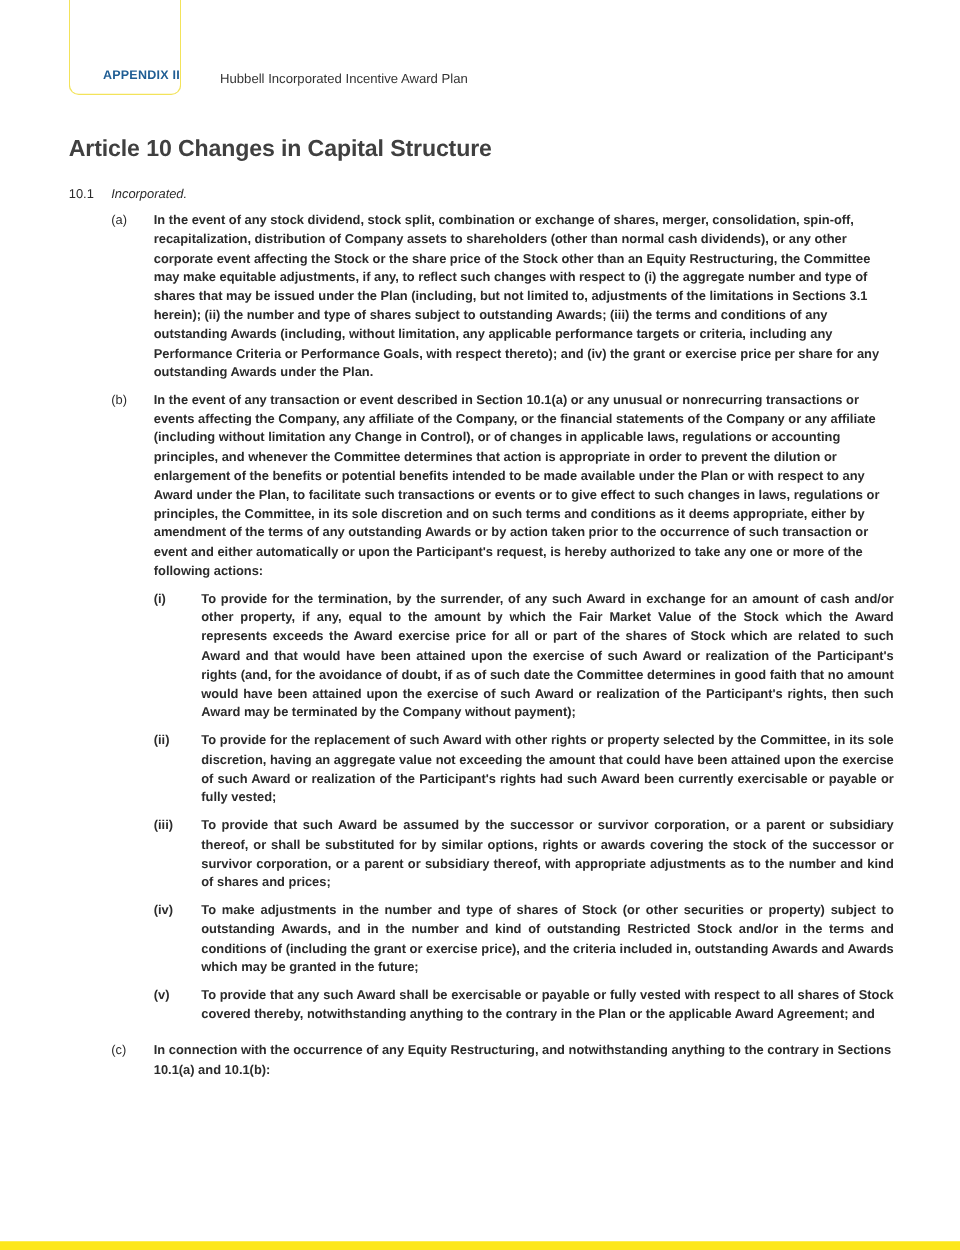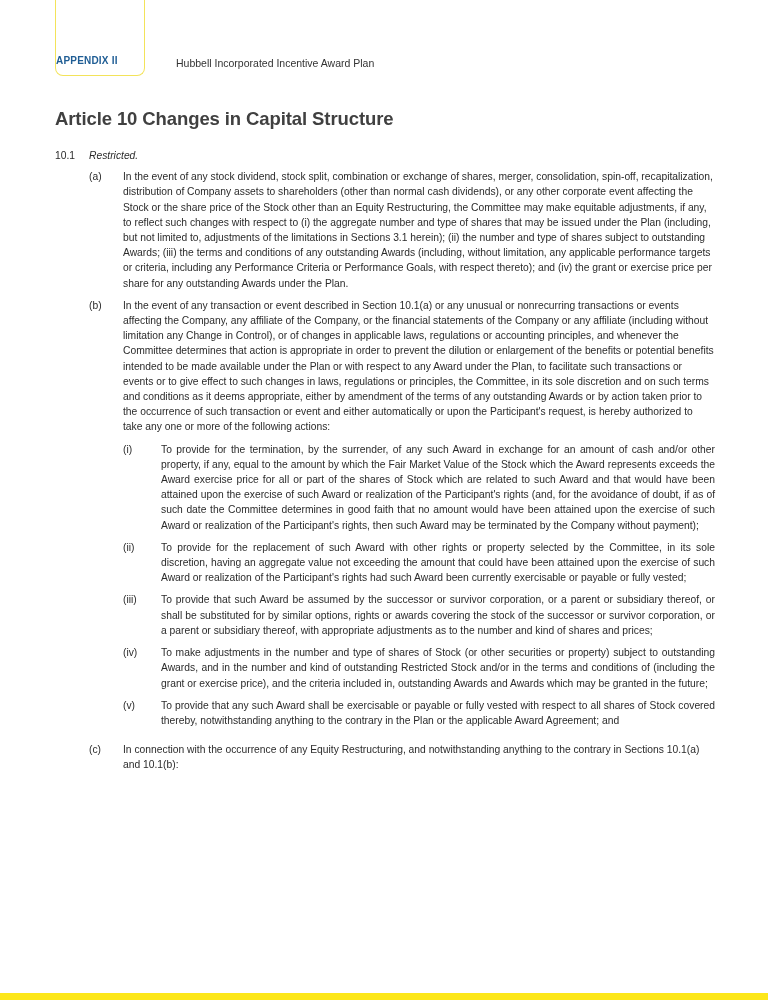--- a/index.html
+++ b/index.html
@@ -6,40 +6,40 @@
     body {
       width: 768px; height: 1000px; position: relative; overflow: hidden;
       font-family: "Liberation Sans", sans-serif; color: #2b2b2b;
     }
     .tab {
       position: absolute; left: 55px; top: -4px; width: 90px; height: 80px;
       border: 1.5px solid #f3e35a; border-top: none; border-radius: 0 0 8px 8px;
       box-sizing: border-box;
     }
     .tab-label {
-      position: absolute; left: 0; right: 0; bottom: 9px; text-align: left;
+      position: absolute; left: 0; right: 0; bottom: 9px; text-align: right;
       font-size: 10px; font-weight: bold; color: #1f5d94; letter-spacing: 0.2px;
     }
     .header-title {
       position: absolute; left: 176px; top: 57px; font-size: 10.5px; color: #333;
     }
     .page-title {
       position: absolute; left: 55px; top: 108px; margin: 0;
       font-size: 18.5px; font-weight: bold; color: #404040; letter-spacing: -0.1px;
     }
     .section {
       position: absolute; left: 55px; top: 148px; width: 660px;
       font-size: 10.3px; line-height: 15.2px;
     }
     .sec-head { display: flex; margin-bottom: 6px; }
     .sec-num { width: 34px; }
     .sec-title { font-style: italic; }
     .item { display: flex; margin-left: 34px; margin-bottom: 7px; }
     .item-label { width: 34px; flex: none; }
-    .item-text { flex: 1; }
+    .item-text { flex: 1; font-weight: bold; }
     .sub-list { margin-top: 7px; }
     .subitem { display: flex; margin-bottom: 7px; }
     .subitem-label { width: 38px; flex: none; }
     .subitem-text { flex: 1; text-align: justify; }
     .footer {
       position: absolute; left: 55px; top: 1022px; font-size: 10px; white-space: nowrap;
     }
     .footer .pg { font-weight: bold; color: #222; margin-right: 6px; }
     .footer .co { font-weight: bold; color: #1f5d94; }
     .footer .sep { color: #f3d21a; margin: 0 3px; }
@@ -54,21 +54,21 @@
 <div class="tab">
   <div class="tab-label">APPENDIX II</div>
 </div>
 <div class="header-title">Hubbell Incorporated Incentive Award Plan</div>
 
 <h1 class="page-title">Article 10 Changes in Capital Structure</h1>
 
 <div class="section">
   <div class="sec-head">
     <span class="sec-num">10.1</span>
-    <span class="sec-title">Restricted.</span>
+    <span class="sec-title">Incorporated.</span>
   </div>
 
   <div class="item">
     <span class="item-label">(a)</span>
     <span class="item-text">In the event of any stock dividend, stock split, combination or exchange of shares, merger, consolidation, spin-off, recapitalization, distribution of Company assets to shareholders (other than normal cash dividends), or any other corporate event affecting the Stock or the share price of the Stock other than an Equity Restructuring, the Committee may make equitable adjustments, if any, to reflect such changes with respect to (i) the aggregate number and type of shares that may be issued under the Plan (including, but not limited to, adjustments of the limitations in Sections 3.1 herein); (ii) the number and type of shares subject to outstanding Awards; (iii) the terms and conditions of any outstanding Awards (including, without limitation, any applicable performance targets or criteria, including any Performance Criteria or Performance Goals, with respect thereto); and (iv) the grant or exercise price per share for any outstanding Awards under the Plan.</span>
   </div>
 
   <div class="item">
     <span class="item-label">(b)</span>
     <div class="item-text">

